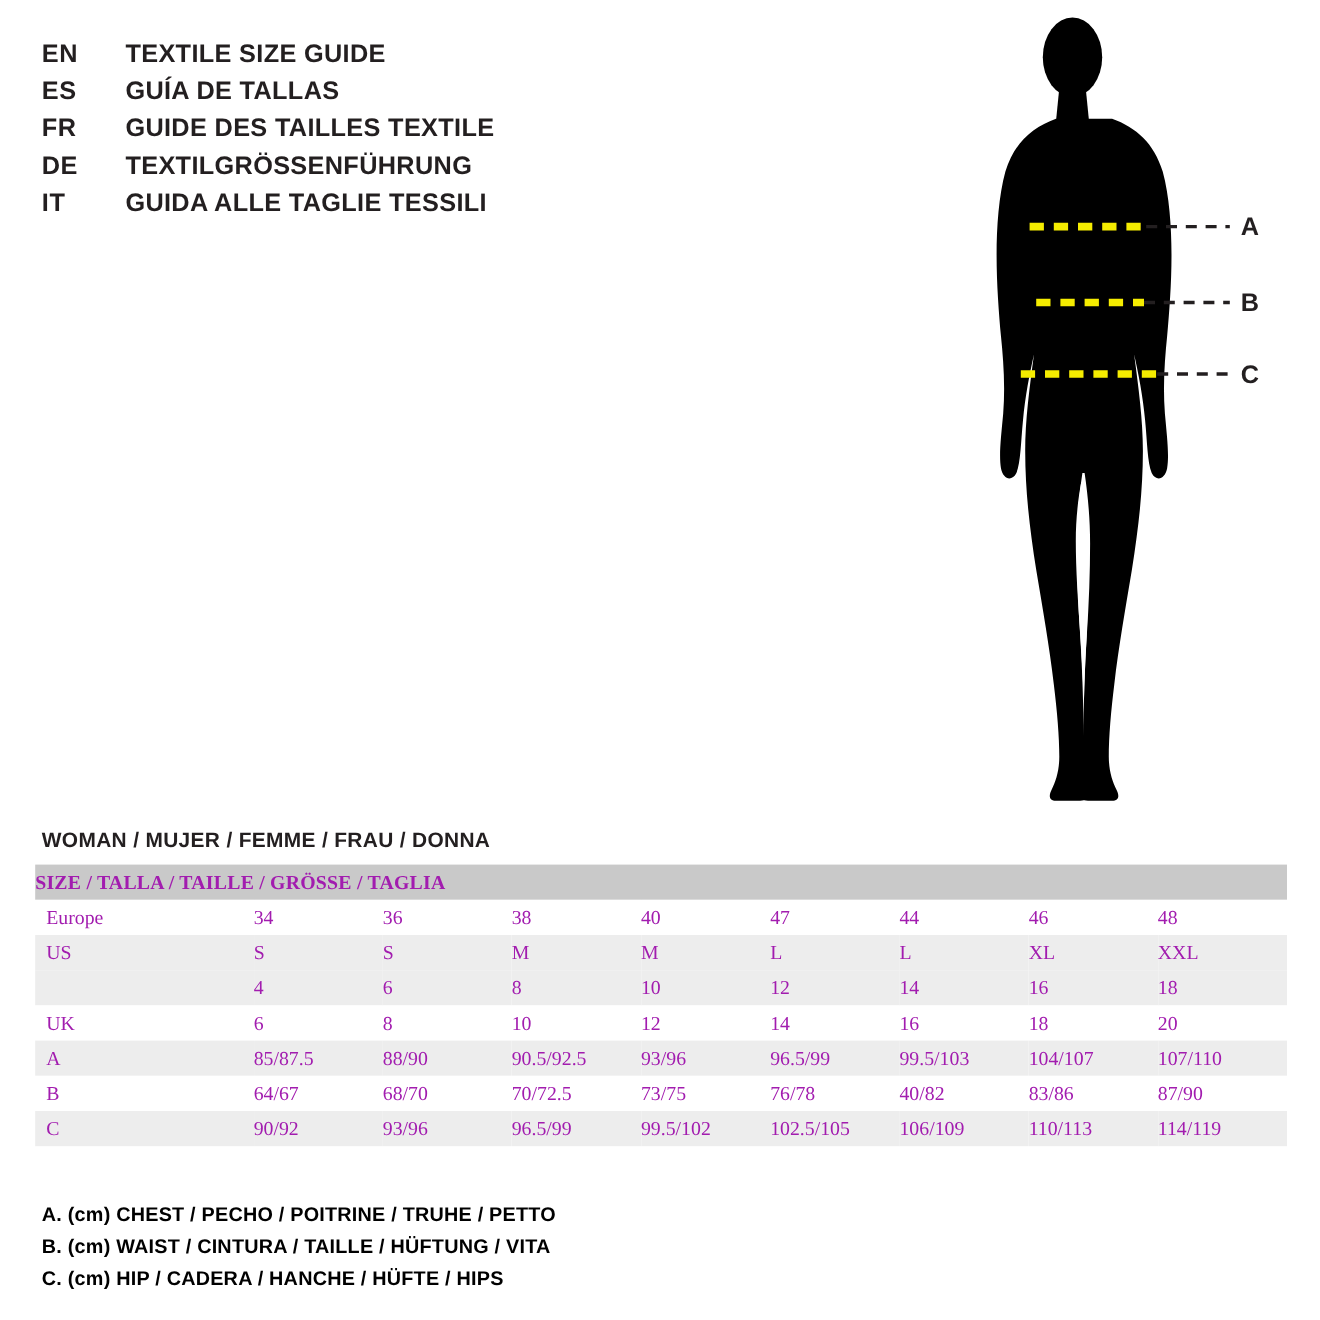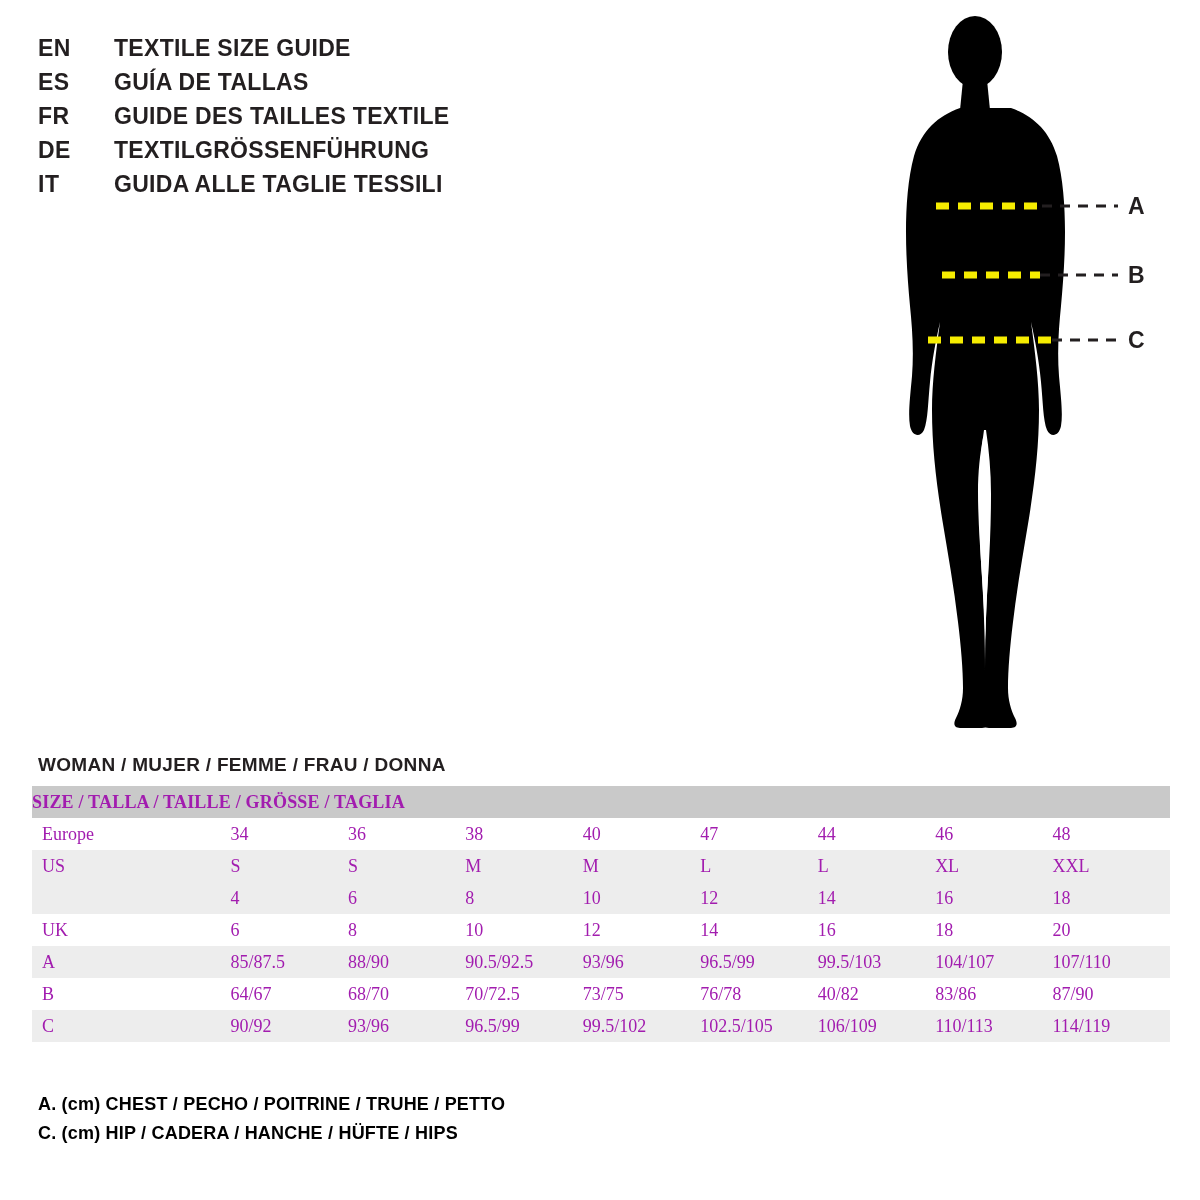--- a/index.html
+++ b/index.html
@@ -325,14 +325,15 @@
       <td class="col-val">102.5/105</td>
       <td class="col-val">106/109</td>
       <td class="col-val">110/113</td>
       <td class="col-val">114/119</td>
     </tr>
   </tbody>
 </table>
 
 <div id="footnotes">
   <div class="footnote">A. (cm) CHEST / PECHO / POITRINE / TRUHE / PETTO</div>
+  <div class="footnote">B. (cm) WAIST / CINTURA / TAILLE / HÜFTUNG / VITA</div>
   <div class="footnote">C. (cm) HIP / CADERA / HANCHE / HÜFTE / HIPS</div>
 </div>
 
 </body></html>

